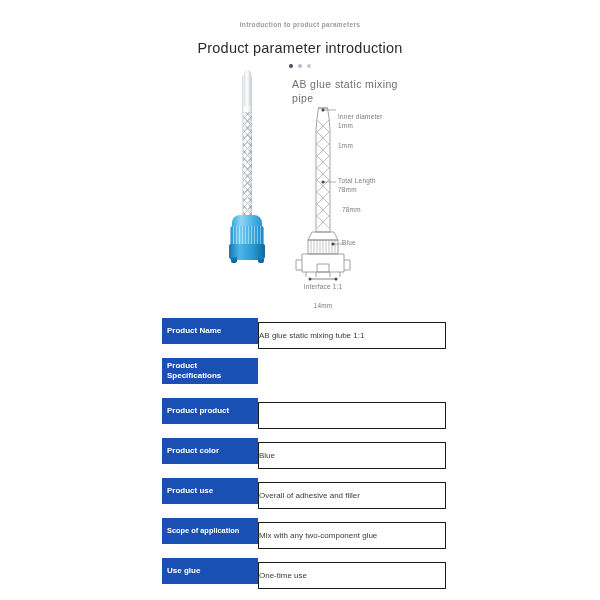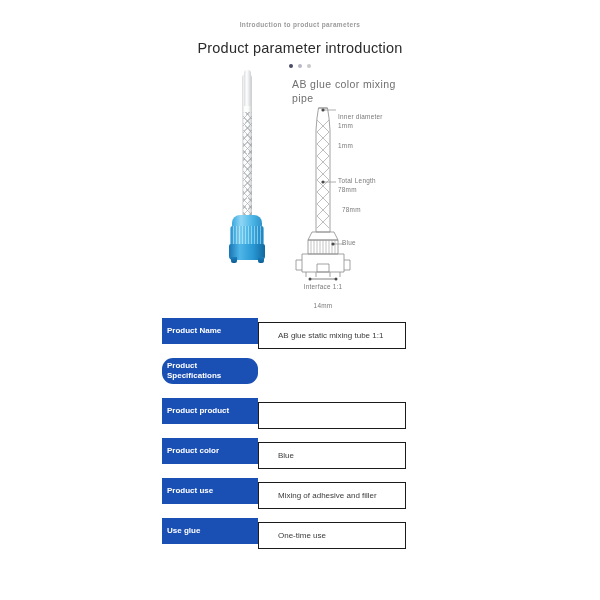--- a/index.html
+++ b/index.html
@@ -205,29 +205,29 @@
     display: flex;
     align-items: center;
     padding: 0 5px;
     font-weight: bold;
   }
   .spec-label.two-line { align-items: center; }
   .spec-value {
     position: absolute;
     left: 96px;
     top: 4px;
-    width: 148px;
+    width: 188px;
     height: 27px;
     background: #ffffff;
     border: 1px solid #1b1b1b;
     font-size: 8px;
     color: #3a3a3a;
     display: flex;
     align-items: center;
-    padding: 0 19px;
+    padding: 0 0;
   }
 </style>
 </head>
 <body>
 
 <div class="page-header">
   <div class="eyebrow">Introduction to product parameters</div>
   <div class="main-title">Product parameter introduction</div>
   <div class="dots">
     <span class="dot active"></span>
@@ -244,21 +244,21 @@
     <div class="tube-tip"></div>
     <div class="cap-top"></div>
     <div class="cap-ribs"></div>
     <div class="cap-base"></div>
     <div class="foot l"></div>
     <div class="foot r"></div>
   </div>
 
   <div class="drawing">
 
-    <div class="dwg-title">AB glue color
+    <div class="dwg-title">AB glue static
 mixing pipe</div>
 
     <svg class="dwg-svg" width="230" height="250" viewBox="0 0 230 250">
       <g fill="none" stroke="#8a8a8a" stroke-width="0.8" stroke-linejoin="round">
 
         <path d="M32.5 34 L31 44 L30 56 L30 158 L44 158 L44 56 L43 44 L41.5 34 Z"></path>
         <path d="M32.5 34 L41.5 34"></path>
 
         <g stroke="#9a9a9a" stroke-width="0.65">
           <path d="M31 58 L43 70 M43 58 L31 70"></path>
@@ -319,38 +319,42 @@
 </div>
 
 <div class="spec-table">
 
   <div class="spec-row">
     <div class="spec-label">Product Name</div>
     <div class="spec-value">AB glue static mixing tube 1:1</div>
   </div>
 
   <div class="spec-row">
-    <div class="spec-label two-line" style="white-space:pre-line;border-radius:11px;">Product
+    <div class="spec-label two-line" style="white-space:pre-line;">Product
 Specifications</div>
   </div>
 
   <div class="spec-row">
     <div class="spec-label">Product product</div>
     <div class="spec-value"></div>
   </div>
 
   <div class="spec-row">
     <div class="spec-label">Product color</div>
     <div class="spec-value">Blue</div>
   </div>
 
   <div class="spec-row">
     <div class="spec-label">Product use</div>
-    <div class="spec-value">Mixing of adhesive and filler</div>
-  </div>
-
+    <div class="spec-value">Overall of adhesive and filler</div>
+  </div>
+
+  <div class="spec-row">
+    <div class="spec-label" style="font-size:7.4px;">Scope of application</div>
+    <div class="spec-value">Mix with any two-component glue</div>
+  </div>
 
   <div class="spec-row">
     <div class="spec-label">Use glue</div>
     <div class="spec-value">One-time use</div>
   </div>
 
 </div>
 
 </body></html>

